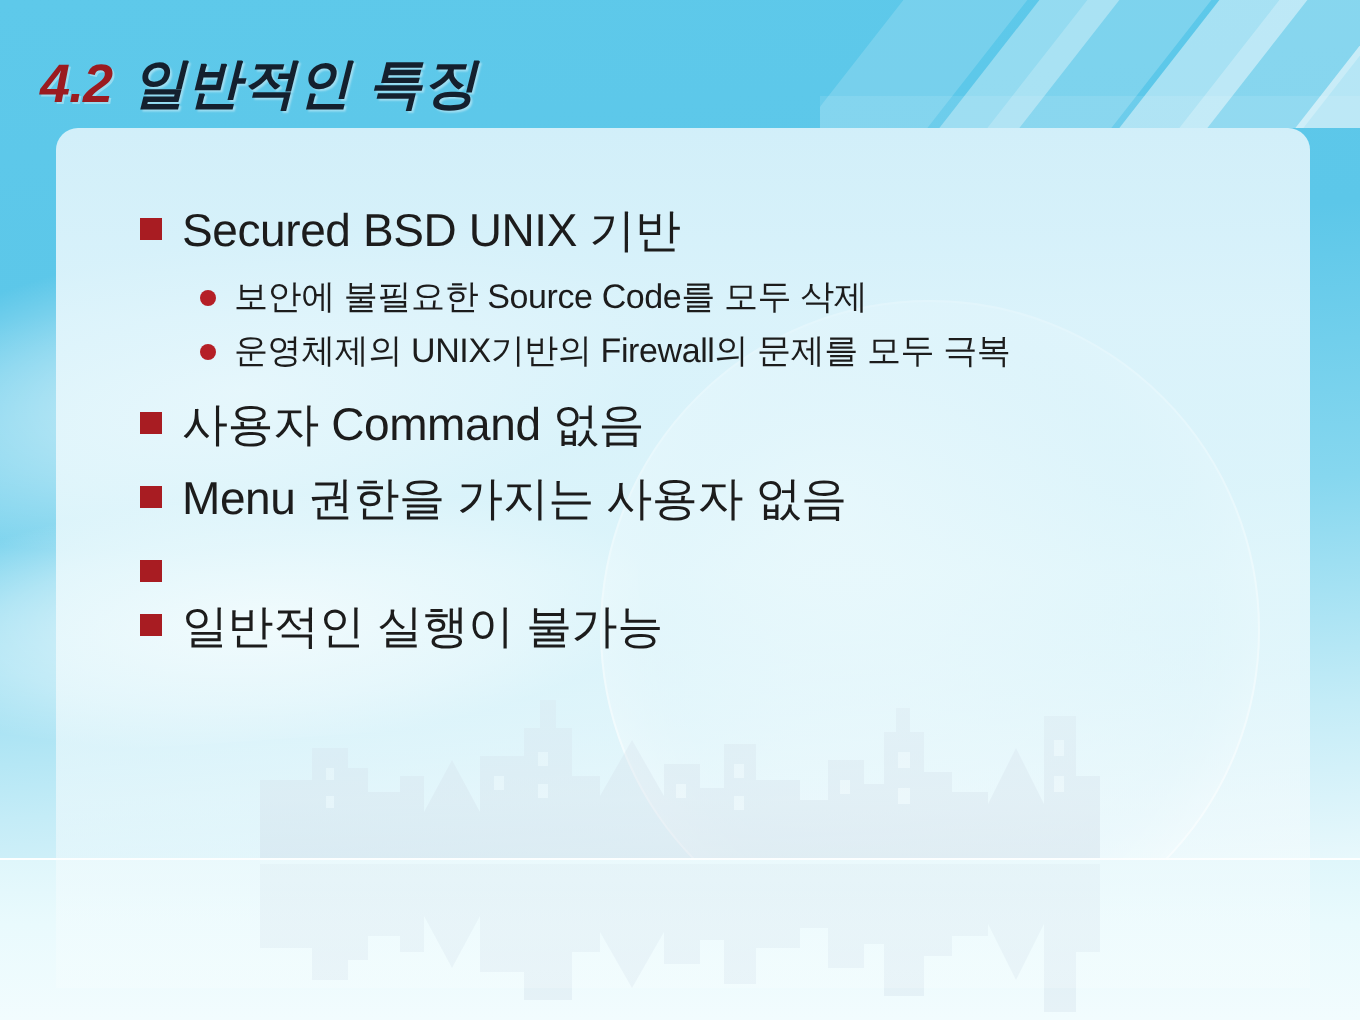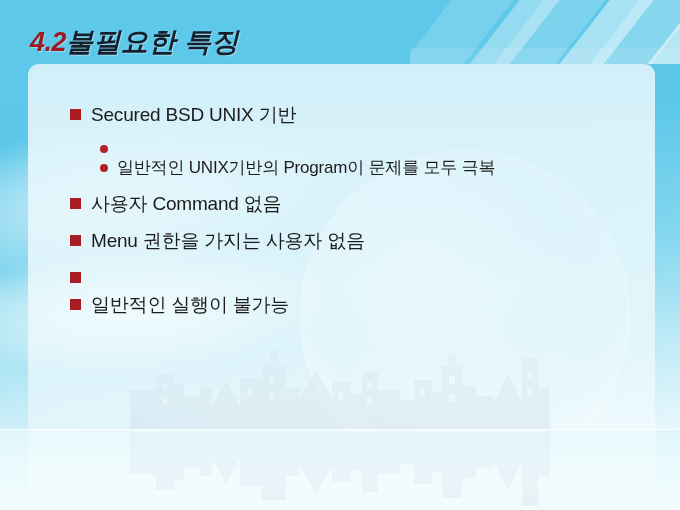--- a/index.html
+++ b/index.html
@@ -98,23 +98,24 @@
     position: absolute;
     left: 0; right: 0; bottom: 0;
     height: 80px;
     background: linear-gradient(180deg, #dff6fb 0%, #e9fafd 40%, #f2fcfe 100%);
     border-top: 1px solid rgba(255,255,255,0.85);
   }
 
   
   .title-row {
     position: absolute;
-    left: 30px; top: 24px;
+    left: 20px; top: 24px;
     display: flex;
     align-items: baseline;
+    gap: 10px;
     white-space: nowrap;
   }
   .title-num {
     font-size: 27px;
     font-weight: bold;
     font-style: italic;
     color: #9b1b20;
     text-shadow: 1px 1px 0 rgba(255,255,255,0.35);
     letter-spacing: -0.5px;
   }
@@ -151,21 +152,21 @@
   
   .lvl1 { margin-bottom: 7px; }
   .lvl1 .mark {
     width: 11px; height: 11px;
     background: #a81c22;
     margin-top: 9px;
     margin-right: 10px;
     flex: 0 0 auto;
   }
   .lvl1 .txt {
-    font-size: 19px;
+    font-size: 23px;
     color: #1c1c1c;
     line-height: 30px;
     letter-spacing: -0.2px;
   }
 
   
   .lvl2 { margin-bottom: 3px; margin-left: 30px; }
   .lvl2 .mark {
     width: 8px; height: 8px;
     border-radius: 50%;
@@ -274,38 +275,39 @@
         <rect x="346" y="52" width="18" height="36"></rect>
         <polygon points="364,58 378,30 392,58 392,88 364,88"></polygon>
         <rect x="392" y="14" width="16" height="74"></rect>
         <rect x="408" y="44" width="12" height="44"></rect>
       </g>
     </svg>
   </div>
 
   <div class="title-row">
     <span class="title-num">4.2</span>
-    <span class="title-text">불필요한 특징</span>
+    <span class="title-text">일반적인 특징</span>
   </div>
 
   <div class="panel">
     <div class="bullets">
 
       <div class="b-item lvl1">
         <span class="mark"></span>
         <span class="txt">Secured BSD UNIX 기반</span>
       </div>
 
       <div class="b-item lvl2">
         <span class="mark"></span>
+        <span class="txt">보안에 불필요한 Source Code를 모두 삭제</span>
       </div>
 
       <div class="b-item lvl2">
         <span class="mark"></span>
-        <span class="txt">일반적인 UNIX기반의 Program이 문제를 모두 극복</span>
+        <span class="txt">운영체제의 UNIX기반의 Firewall의 문제를 모두 극복</span>
       </div>
 
       <div class="b-item lvl1" style="margin-top:9px">
         <span class="mark"></span>
         <span class="txt">사용자 Command 없음</span>
       </div>
 
       <div class="b-item lvl1">
         <span class="mark"></span>
         <span class="txt">Menu 권한을 가지는 사용자 없음</span>

